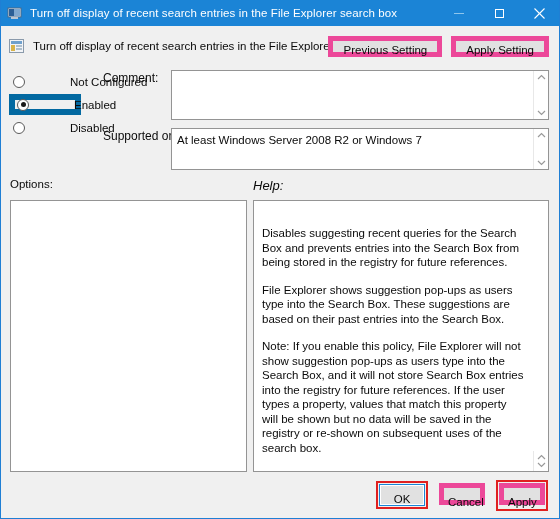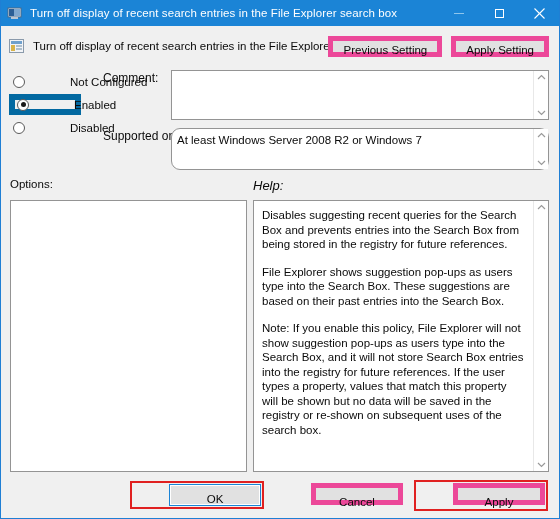--- a/index.html
+++ b/index.html
@@ -204,21 +204,21 @@
   }
   .textbox {
     flex: 1 1 auto;
     background: #ffffff;
     border: 1px solid #949494;
     box-sizing: border-box;
     display: flex;
     position: relative;
   }
   .textbox.comment { height: 50px; }
-  .textbox.supported { height: 42px; border-radius: 9px; }
+  .textbox.supported { height: 42px; }
   .textbox-content {
     flex: 1 1 auto;
     padding: 4px 5px;
     font-size: 11.5px;
     color: #0a0a0a;
     line-height: 14px;
     overflow: hidden;
   }
   .vscroll {
     width: 15px;
@@ -275,20 +275,21 @@
     box-sizing: border-box;
     display: flex;
     min-height: 0;
   }
   .panel.options-panel {
     width: 237px;
     flex: 0 0 auto;
   }
   .panel.help-panel {
     flex: 1 1 auto;
+    align-items: flex-end;
   }
   .help-text {
     flex: 1 1 auto;
     padding: 7px 9px 7px 8px;
     font-size: 11.5px;
     line-height: 14.5px;
     color: #0a0a0a;
     overflow: hidden;
   }
   .help-text p {
@@ -308,25 +309,24 @@
   }
   .btn-wrap {
     padding: 3px;
     box-sizing: border-box;
   }
   .btn-wrap.marked {
     border: 2px solid #e02020;
     padding: 1px;
   }
   .btn.footer-btn {
-    width: 92px;
+    width: 46px;
     height: 22px;
     line-height: 20px;
     padding: 4px;
-    margin-left: 36px;
   }
   .btn.footer-btn.default {
     border: 1px solid #1b84d6;
     box-shadow: inset 0 0 0 1px #ffffff;
   }
 </style>
 </head>
 <body>
 
 <div class="window">

